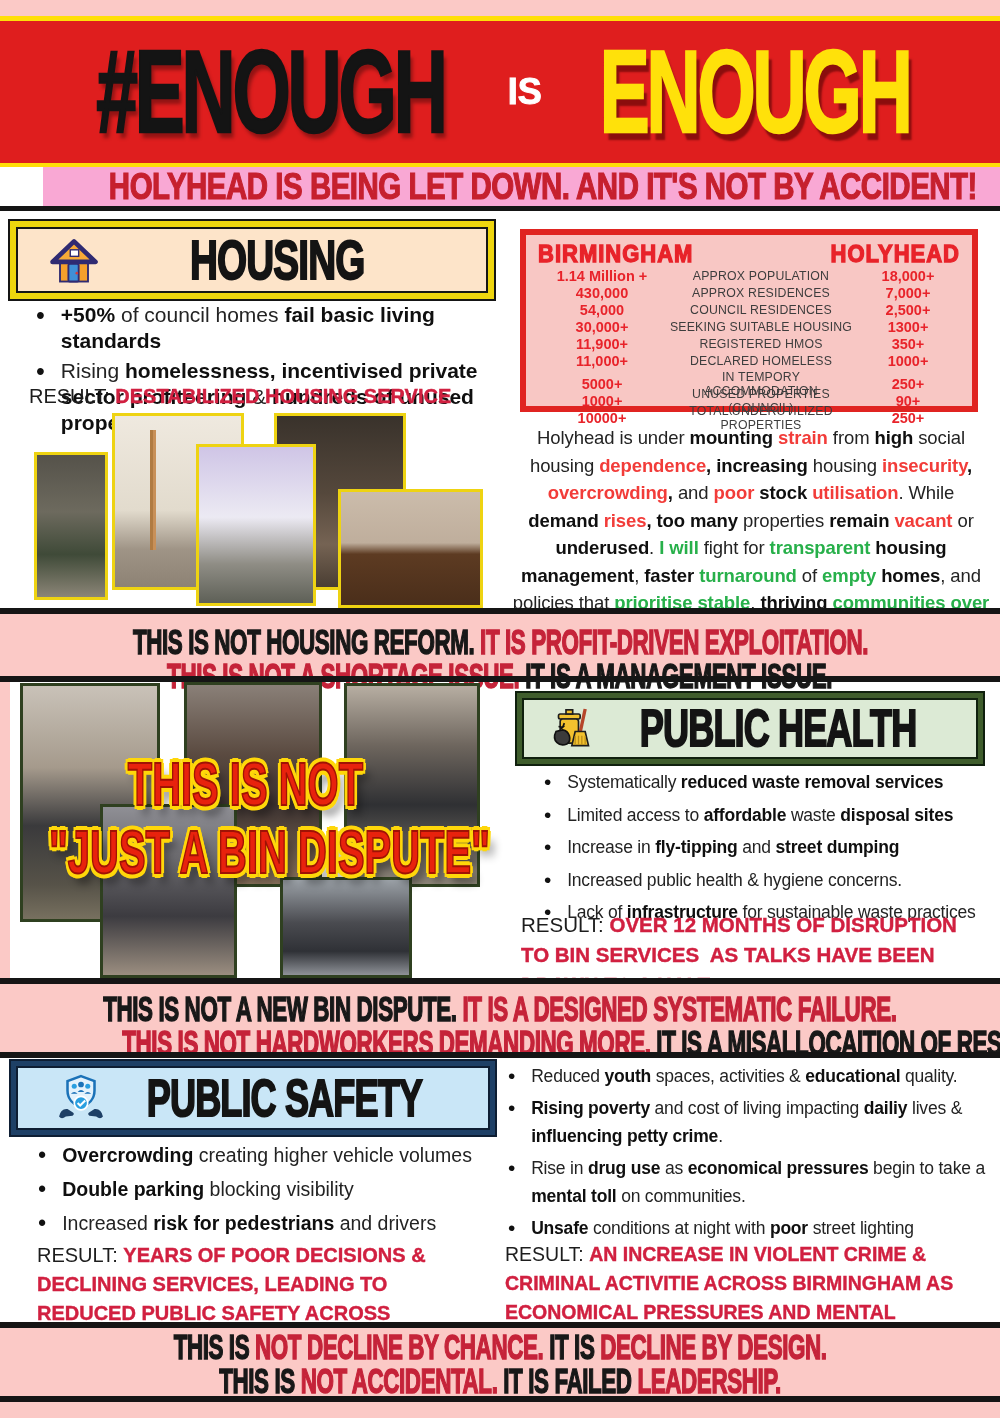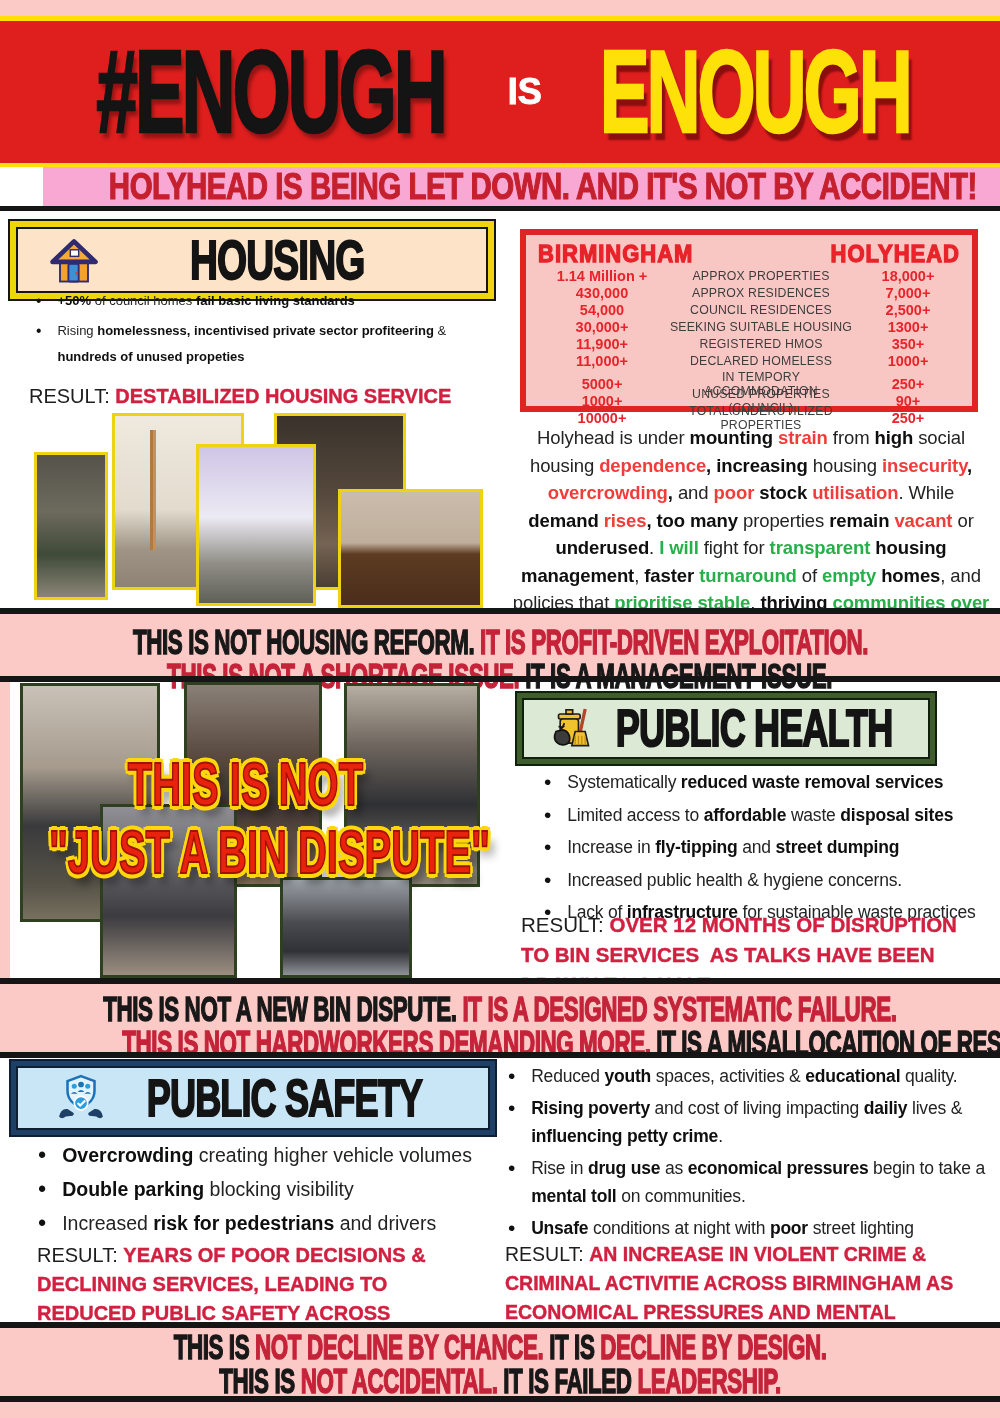--- a/index.html
+++ b/index.html
@@ -102,40 +102,40 @@
     <svg class="abs" style="left:28px;top:4px;" width="56" height="56" viewBox="0 0 60 60">
       <rect x="15" y="26" width="30" height="26" fill="#f5a02c" stroke="#2f2a72" stroke-width="2"></rect>
       <polygon points="7,31 30,9 53,31" fill="#f7aa37" stroke="#2f2a72" stroke-width="5" stroke-linejoin="round"></polygon>
       <rect x="26" y="18" width="9" height="7" fill="#fff" stroke="#2f2a72" stroke-width="1.5"></rect>
       <rect x="24" y="33" width="11" height="19" rx="1.5" fill="#3f8fd6" stroke="#2f2a72" stroke-width="2"></rect>
       <circle cx="33" cy="43" r="1.4" fill="#d43b3b"></circle>
     </svg>
     <div class="title" style="padding-left:50px;"><span>HOUSING</span></div>
   </div>
 
-  <ul class="blist abs" style="left:28px;top:288px;width:470px;font-size:13px;line-height:26px;">
+  <ul class="blist abs" style="left:28px;top:302px;width:470px;font-size:21px;line-height:26px;">
     <li>
         <span><span class="seg-b">+50%</span><span class="seg-n"> of council homes </span><span class="seg-b">fail basic living standards</span></span>
       </li>
     <li>
         <span><span class="seg-n">Rising </span><span class="seg-b">homelessness, incentivised private sector profiteering</span><span class="seg-n"> &amp; </span><span class="seg-b">hundreds of unused propeties</span></span>
       </li>
   </ul>
   <div class="abs result" style="left:22px;top:382px;width:470px;font-size:20px;">
     <span class="lbl">RESULT: </span><span class="txt">DESTABILIZED HOUSING SERVICE</span>
   </div>
 
   <div class="abs cmp" style="left:520px;top:229px;width:458px;height:183px;">
     <div class="hdr">
       <span>BIRMINGHAM</span>
       <span>HOLYHEAD</span>
     </div>
     <div class="row">
         <span class="v">1.14 Million +</span>
-        <span class="l">APPROX PROPERTIES</span>
+        <span class="l">APPROX POPULATION</span>
         <span class="v">18,000+</span>
       </div>
     <div class="row">
         <span class="v">430,000</span>
         <span class="l">APPROX RESIDENCES</span>
         <span class="v">7,000+</span>
       </div>
     <div class="row">
         <span class="v">54,000</span>
         <span class="l">COUNCIL RESIDENCES</span>
@@ -197,21 +197,21 @@
   <div class="abs photo photo-g" style="left:344px;top:683px;width:136px;height:204px;z-index:1;background:linear-gradient(180deg,#b7aea2 0%,#6e665e 30%,#2f3033 60%,#8d8578 100%);"></div>
   <div class="abs photo photo-g" style="left:100px;top:804px;width:137px;height:174px;z-index:2;background:linear-gradient(180deg,#8f8f95 0%,#6b6a6e 30%,#3c3b40 65%,#9b8e80 100%);"></div>
   <div class="abs photo photo-g" style="left:280px;top:877px;width:132px;height:101px;z-index:2;background:linear-gradient(180deg,#9aa0a6 0%,#4a4b50 45%,#2f3136 75%,#8f9298 100%);"></div>
   <div class="abs overlay-line" style="left:10px;top:756px;z-index:6;">
     <span>THIS IS NOT</span>
   </div>
   <div class="abs overlay-line" style="left:10px;top:824px;z-index:6;">
     <span>"JUST A BIN DISPUTE"</span>
   </div>
 
-  <div class="abs secbox box-health" style="left:524px;top:700px;width:404px;height:57px;">
+  <div class="abs secbox box-health" style="left:524px;top:700px;width:452px;height:57px;">
     <svg class="abs" style="left:22px;top:4px;" width="50" height="50" viewBox="0 0 60 60">
       <rect x="15" y="12" width="26" height="6" rx="2" fill="#f2c12e" stroke="#1d1d1d" stroke-width="2"></rect>
       <rect x="24" y="7" width="8" height="5" fill="#f2c12e" stroke="#1d1d1d" stroke-width="2"></rect>
       <rect x="17" y="18" width="22" height="29" rx="3" fill="#f2c12e" stroke="#1d1d1d" stroke-width="2"></rect>
       <path d="M12 33 q-4 8 1 13 q5 5 12 2 q5 -3 3 -10 q-2 -6 -8 -7 z" fill="#3b3b3b" stroke="#111" stroke-width="2"></path>
       <path d="M18 30 l4 -4 M20 28 l-5 -1 M20 28 l2 -5" stroke="#111" stroke-width="2" fill="none"></path>
       <line x1="47" y1="6" x2="41" y2="34" stroke="#b5452a" stroke-width="4"></line>
       <polygon points="35,33 47,33 51,50 31,50" fill="#f2c12e" stroke="#1d1d1d" stroke-width="2"></polygon>
       <path d="M35 38 v10 M39 38 v11 M43 38 v11 M47 38 v10" stroke="#b98c1a" stroke-width="1.5"></path>
     </svg>

